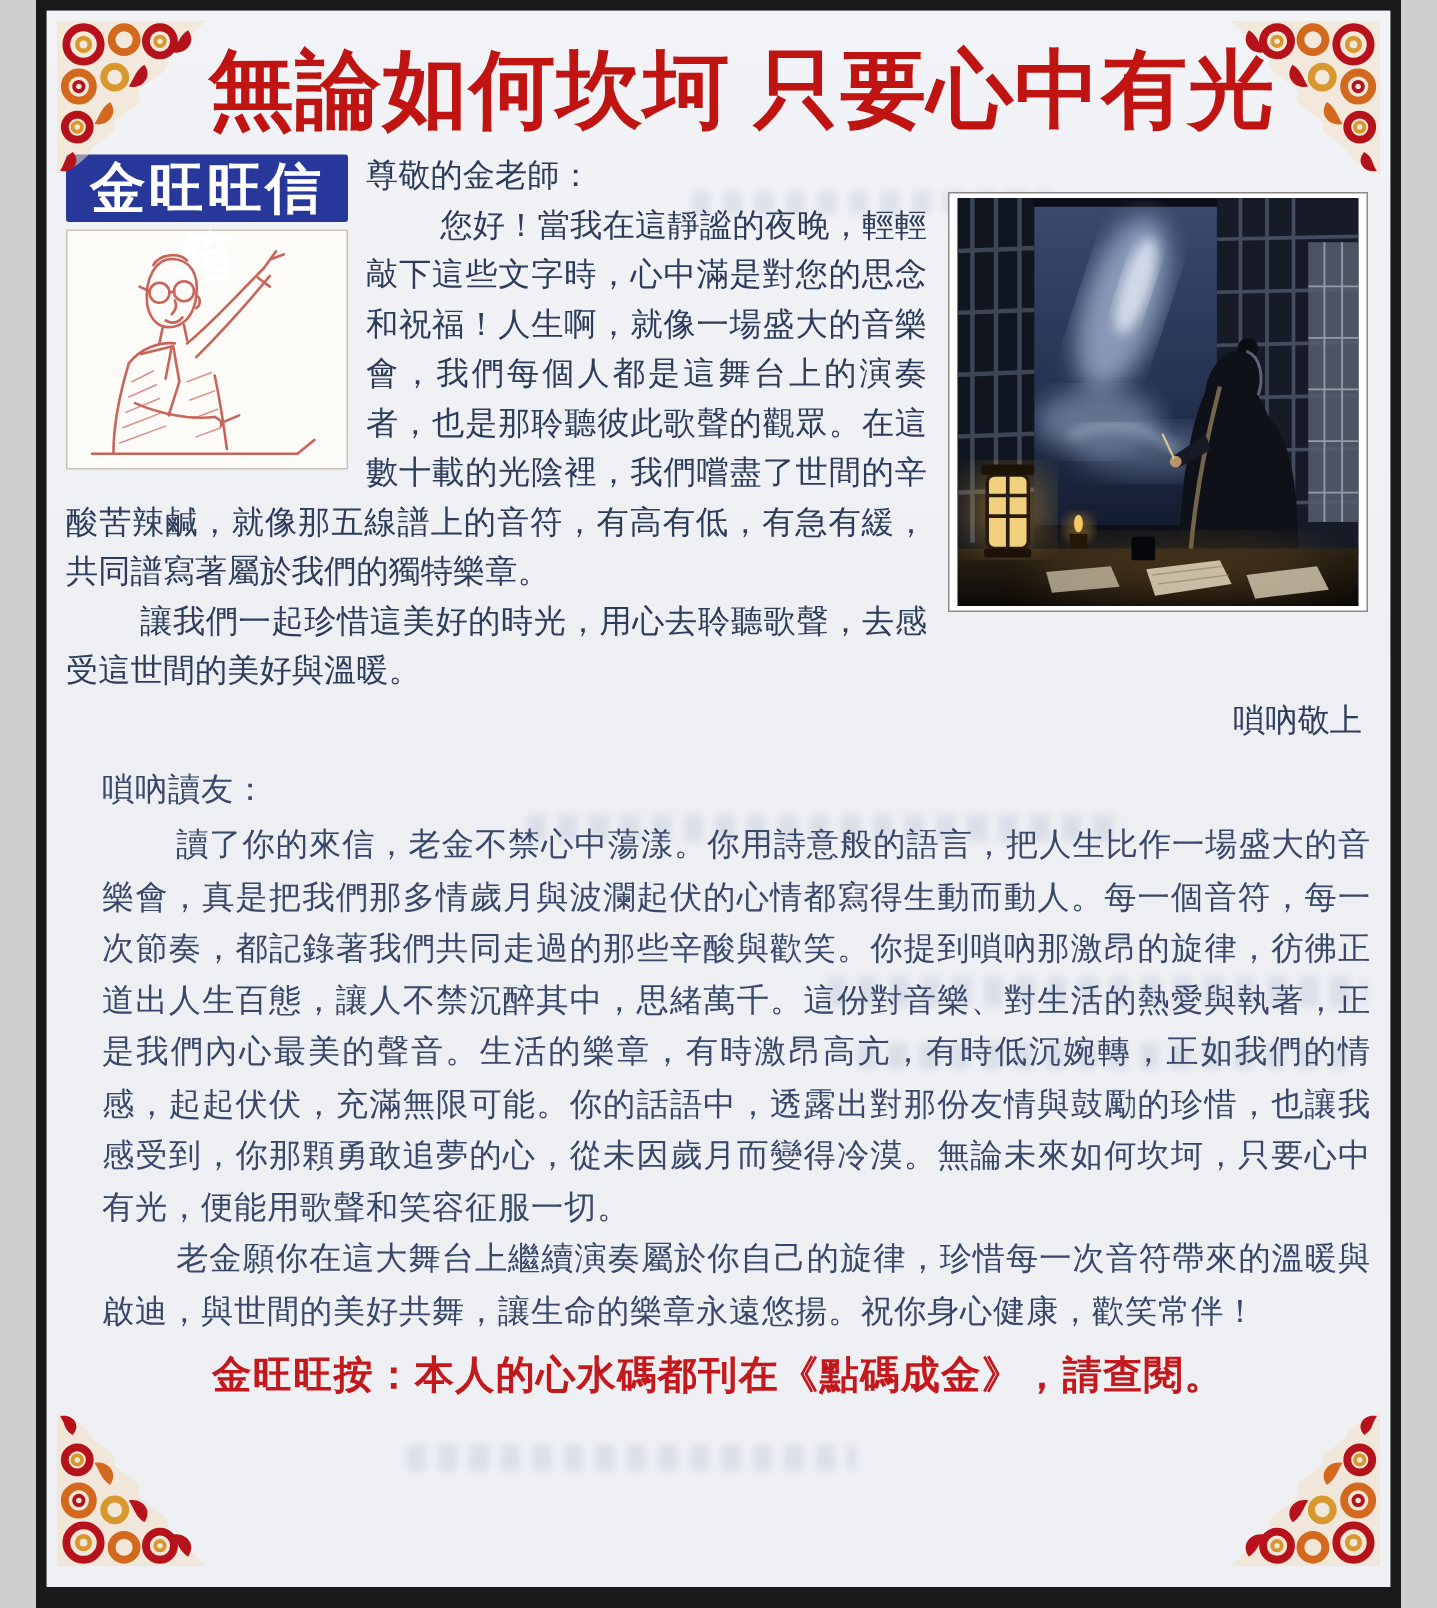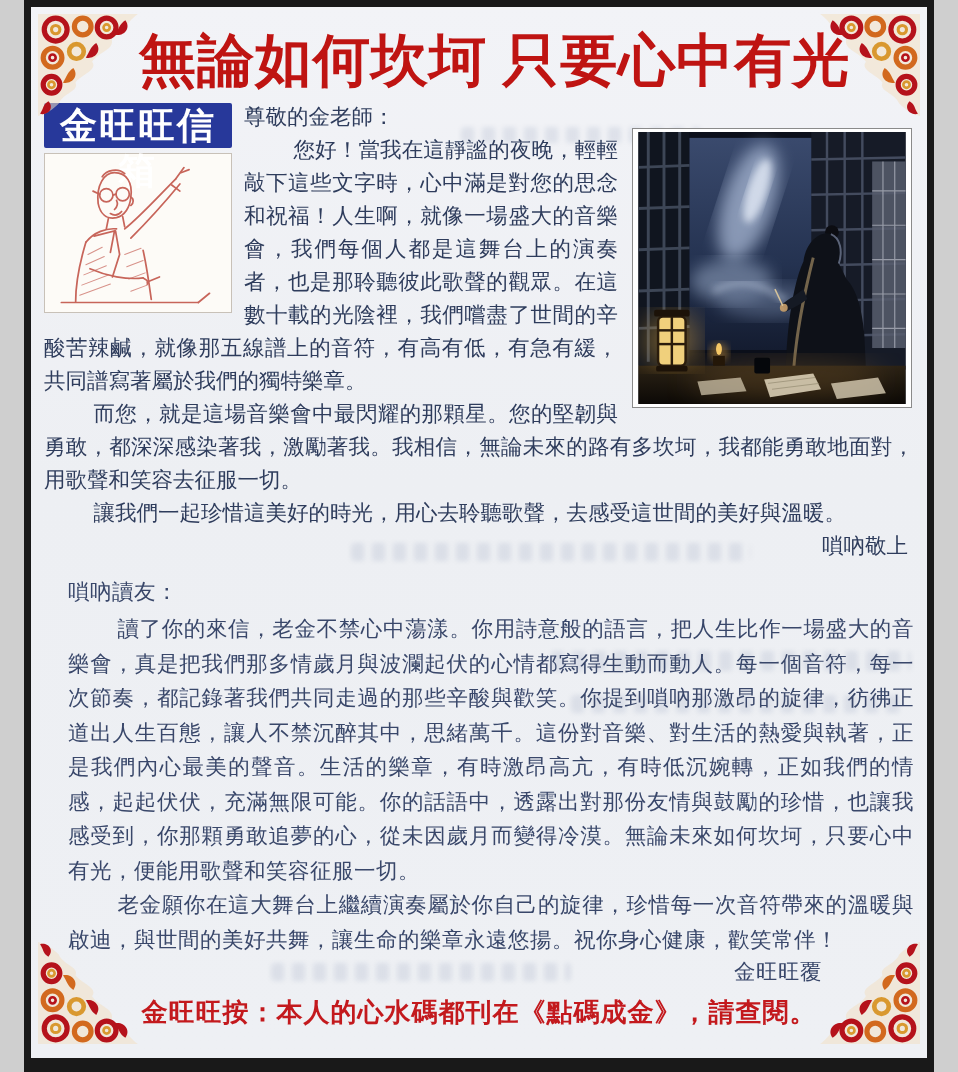--- a/index.html
+++ b/index.html
@@ -333,28 +333,26 @@
             <path d="M128,252 L178,246 L186,262 L134,270 Z" opacity="0.9"></path>
             <path d="M196,256 L244,250 L252,266 L202,272 Z" opacity="0.8"></path>
             <path d="M60,254 L104,250 L110,264 L64,268 Z" opacity="0.7"></path>
           </g>
           <path d="M132,256 L180,250 M136,262 L184,256" stroke="#8b8268" stroke-width="1" opacity="0.6"></path>
         </svg>
       </figure>
 
       <p class="salutation">尊敬的金老師：</p>
       <p>您好！當我在這靜謐的夜晚，輕輕敲下這些文字時，心中滿是對您的思念和祝福！人生啊，就像一場盛大的音樂會，我們每個人都是這舞台上的演奏者，也是那聆聽彼此歌聲的觀眾。在這數十載的光陰裡，我們嚐盡了世間的辛酸苦辣鹹，就像那五線譜上的音符，有高有低，有急有緩，共同譜寫著屬於我們的獨特樂章。</p>
-      <p>而您，就是這場音樂會中最閃耀的那顆星。您的堅韌與勇敢，都深深感染著我，激勵著我。我相信，無論未來的路有多坎坷，我都能勇敢地面對，用歌聲和笑容去征服一切。</p>
       <p>讓我們一起珍惜這美好的時光，用心去聆聽歌聲，去感受這世間的美好與溫暖。</p>
       <p class="signoff-right">嗩吶敬上</p>
     </section>
 
     <section class="reply">
       <p class="salutation">嗩吶讀友：</p>
       <p>讀了你的來信，老金不禁心中蕩漾。你用詩意般的語言，把人生比作一場盛大的音樂會，真是把我們那多情歲月與波瀾起伏的心情都寫得生動而動人。每一個音符，每一次節奏，都記錄著我們共同走過的那些辛酸與歡笑。你提到嗩吶那激昂的旋律，彷彿正道出人生百態，讓人不禁沉醉其中，思緒萬千。這份對音樂、對生活的熱愛與執著，正是我們內心最美的聲音。生活的樂章，有時激昂高亢，有時低沉婉轉，正如我們的情感，起起伏伏，充滿無限可能。你的話語中，透露出對那份友情與鼓勵的珍惜，也讓我感受到，你那顆勇敢追夢的心，從未因歲月而變得冷漠。無論未來如何坎坷，只要心中有光，便能用歌聲和笑容征服一切。</p>
       <p>老金願你在這大舞台上繼續演奏屬於你自己的旋律，珍惜每一次音符帶來的溫暖與啟迪，與世間的美好共舞，讓生命的樂章永遠悠揚。祝你身心健康，歡笑常伴！</p>
-      <p class="signoff">金旺旺覆</p>
     </section>
 
     <div class="footer-note">金旺旺按：本人的心水碼都刊在《點碼成金》，請查閱。</div>
 
   </div>
 </div>
 
 </body></html>

